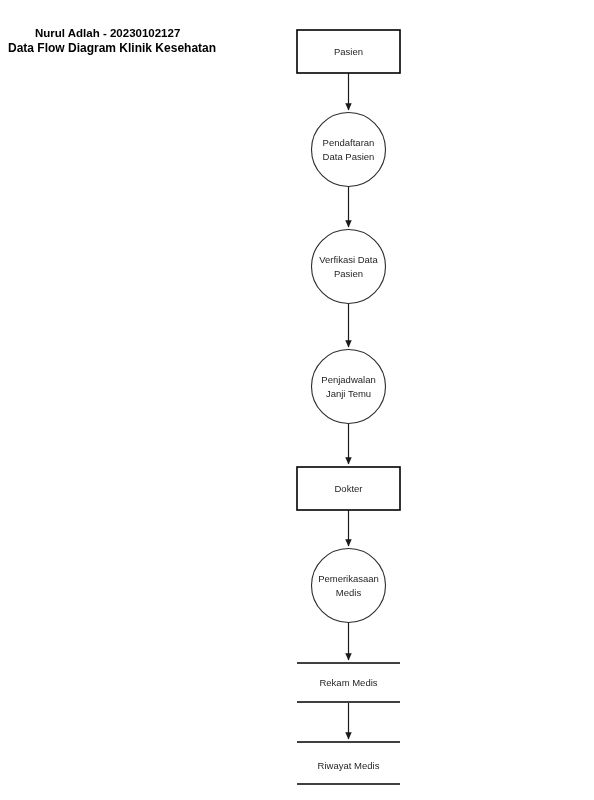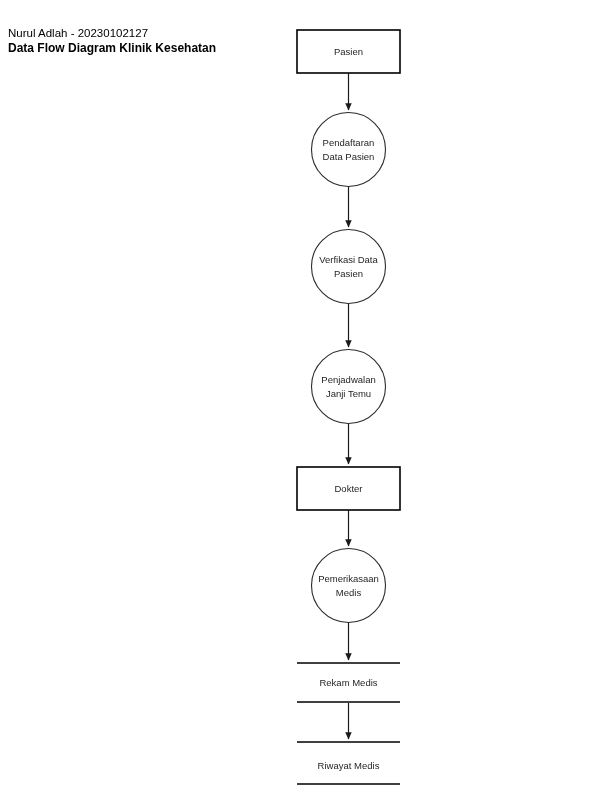--- a/index.html
+++ b/index.html
@@ -18,23 +18,24 @@
 
   
   #title-block {
     position: absolute;
     left: 8px;
     top: 26px;
     line-height: 15px;
   }
   #title-block .line1 {
     font-size: 11.5px;
-    font-weight: normal;
+    font-weight: bold;
     color: #000000;
     white-space: nowrap;
+    margin-left: 27px;
   }
   #title-block .line2 {
     font-size: 12px;
     font-weight: bold;
     color: #000000;
     white-space: nowrap;
   }
 
   
   #diagram-canvas {

